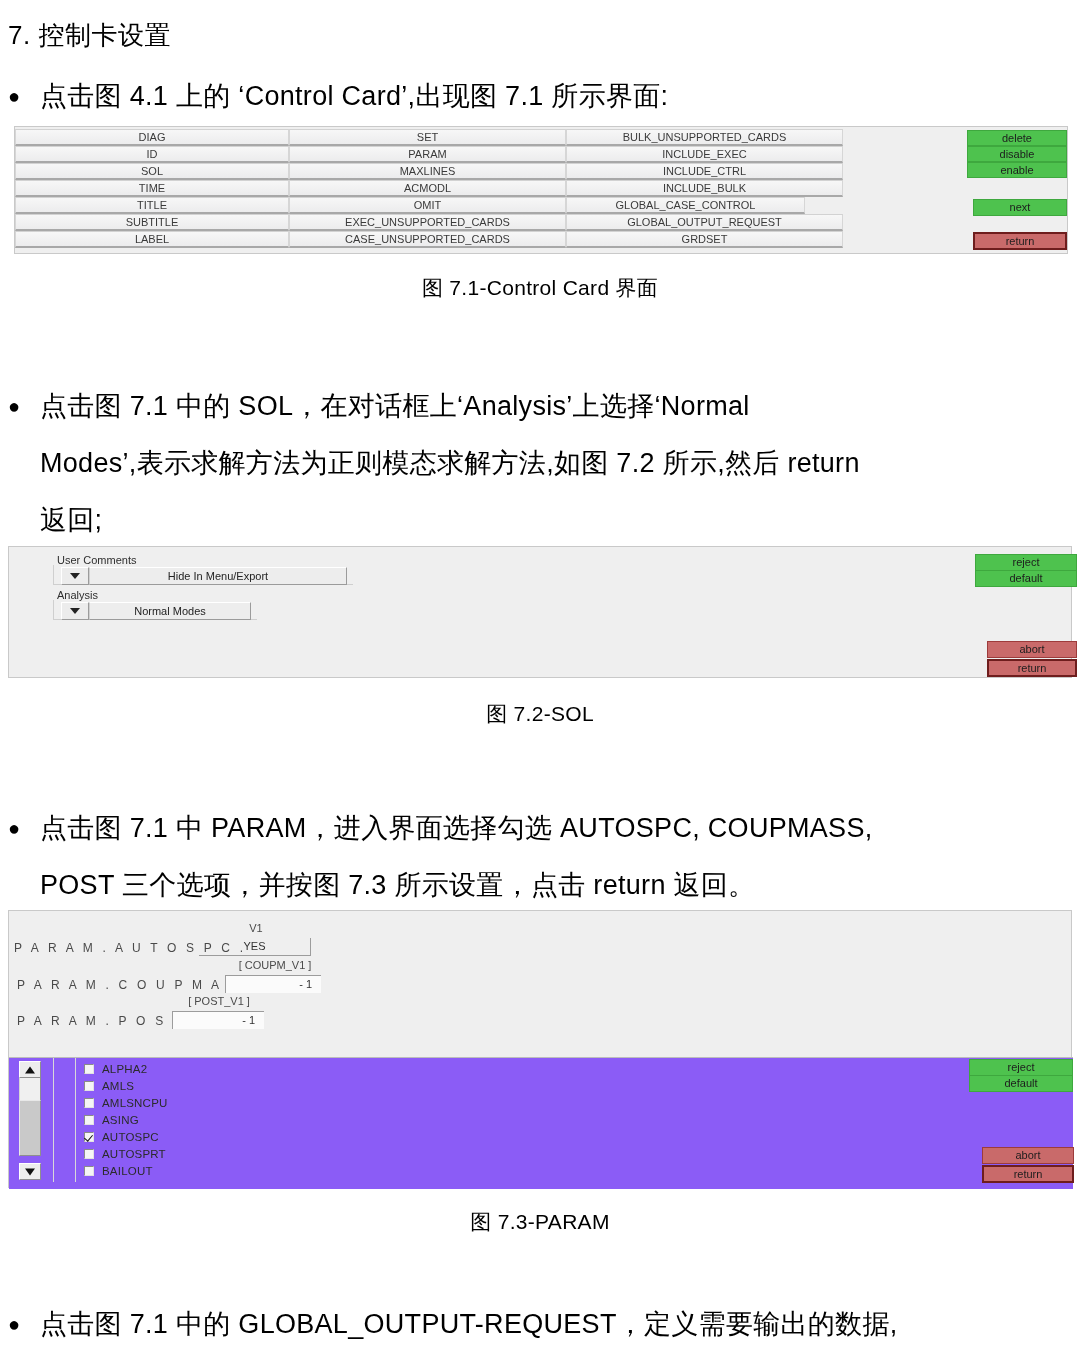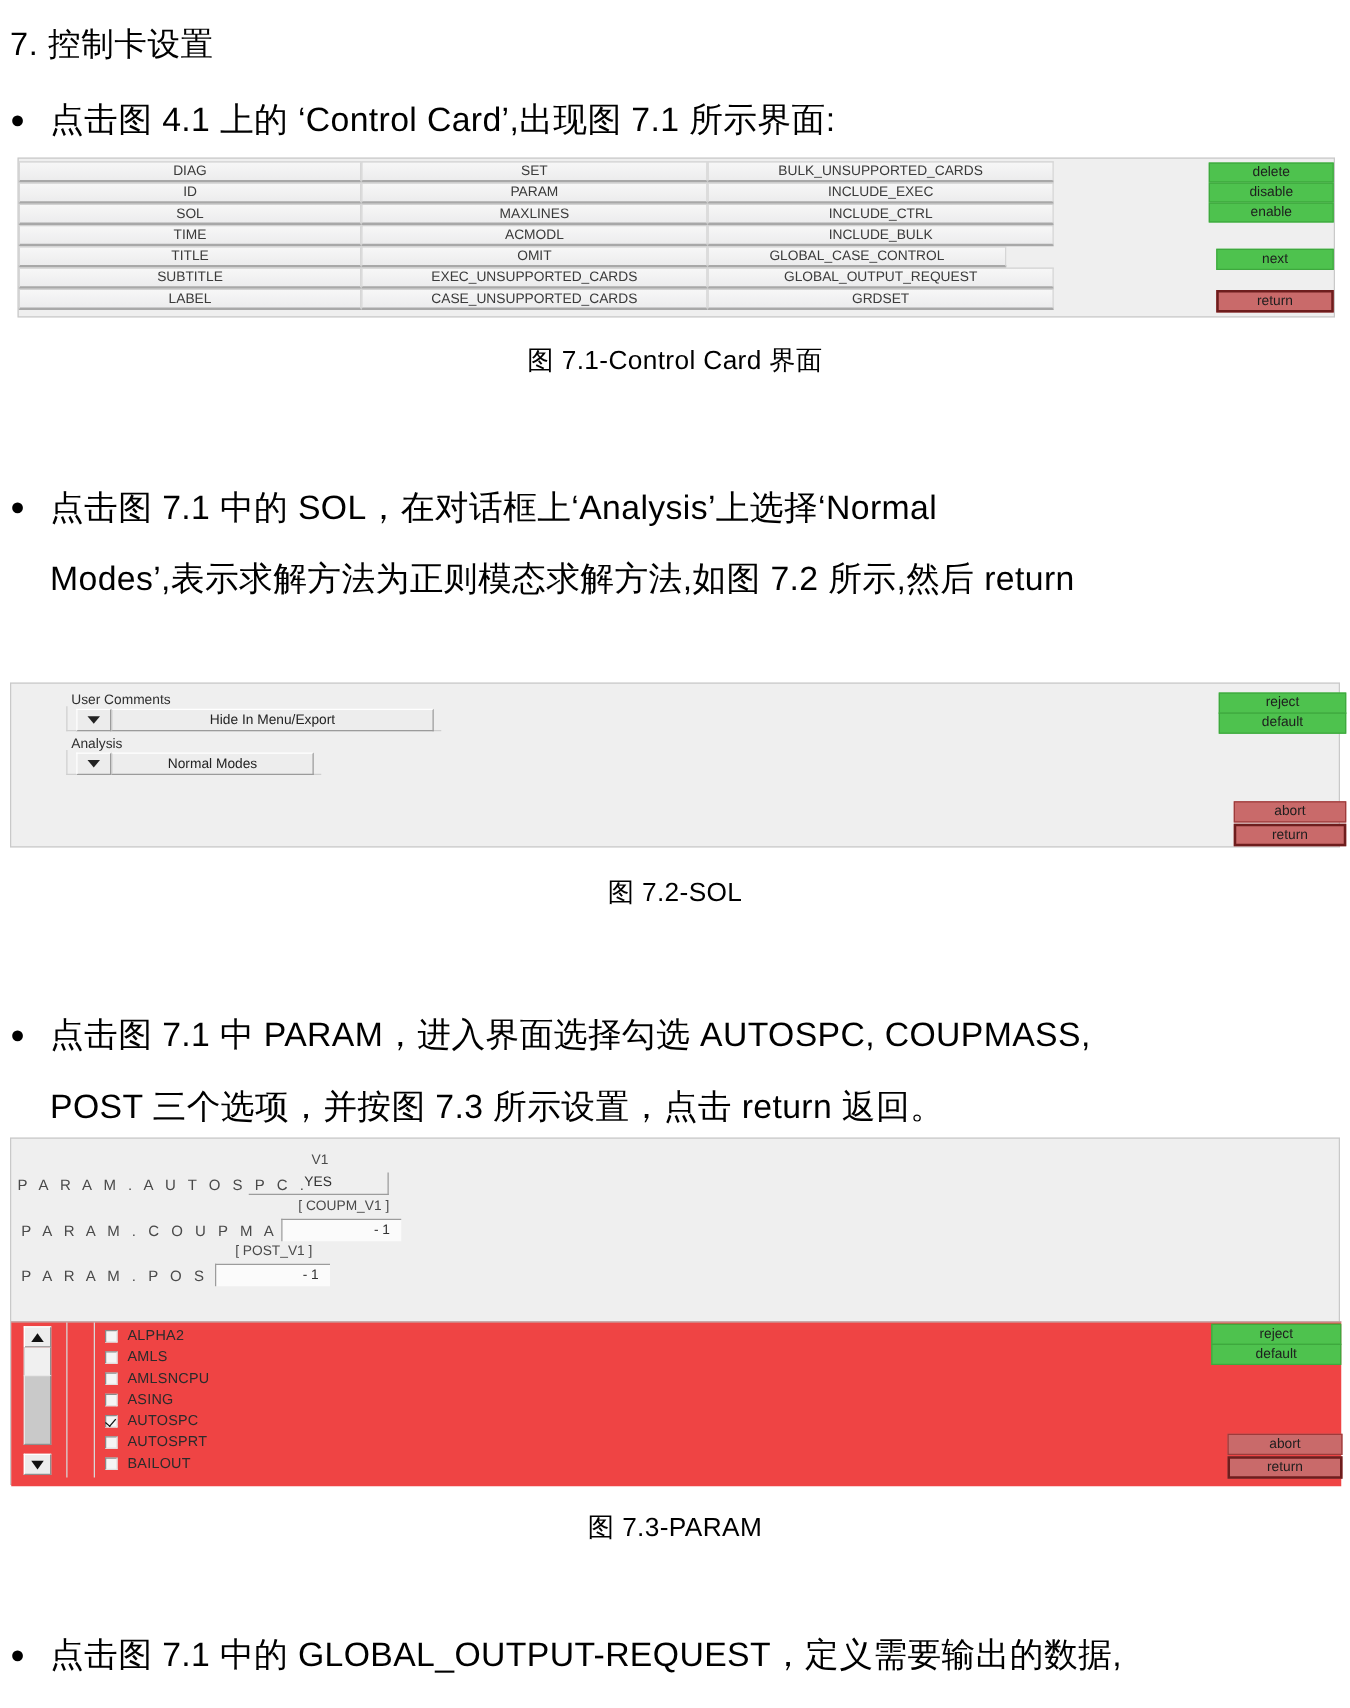--- a/index.html
+++ b/index.html
@@ -192,21 +192,21 @@
     background: transparent;
     border: none;
     border-bottom: 1px solid #9c9c9c;
     border-right: 1px solid #9c9c9c;
   }
 
   
   .list-area {
     position: absolute;
     box-sizing: border-box;
-    background: #ef4444;
+    background: #8b5cf6;
     border-top: 1px solid #bcbcbc;
   }
   .scroll-btn {
     position: absolute;
     box-sizing: border-box;
     width: 22px;
     height: 17px;
     background: #ededed;
     border-top: 1px solid #ffffff;
     border-left: 1px solid #ffffff;
@@ -324,20 +324,21 @@
       <div class="btn red outlined" style="left: 958px; top: 105px; width: 94px; height: 18px;">return</div>
     </div>
 </div>
 
 <div class="caption" style="left:0; top:274px;">图 7.1-Control Card 界面</div>
 
 <div class="bullet-para" style="left:8px; top:378px; width:1064px;">
   <span class="bullet-dot">●</span>
   <span class="bullet-body">点击图 7.1 中的 SOL，在对话框上‘Analysis’上选择‘Normal</span>
   <span class="bullet-body">Modes’,表示求解方法为正则模态求解方法,如图 7.2 所示,然后 return</span>
+  <span class="bullet-body">返回;</span>
 </div>
 
 <div class="panel" style="left:8px; top:546px; width:1064px; height:132px;">
 
   <div class="frame-label" style="left:48px; top:7px;">User Comments</div>
   <div class="group-frame" style="left:44px; top:18px; width:300px; height:20px; border-right:none;"></div>
   <div class="combo" style="left:52px; top:20px; width:286px;">
     <div class="arrow"></div>
     <div class="combo-text">Hide In Menu/Export</div>
   </div>

